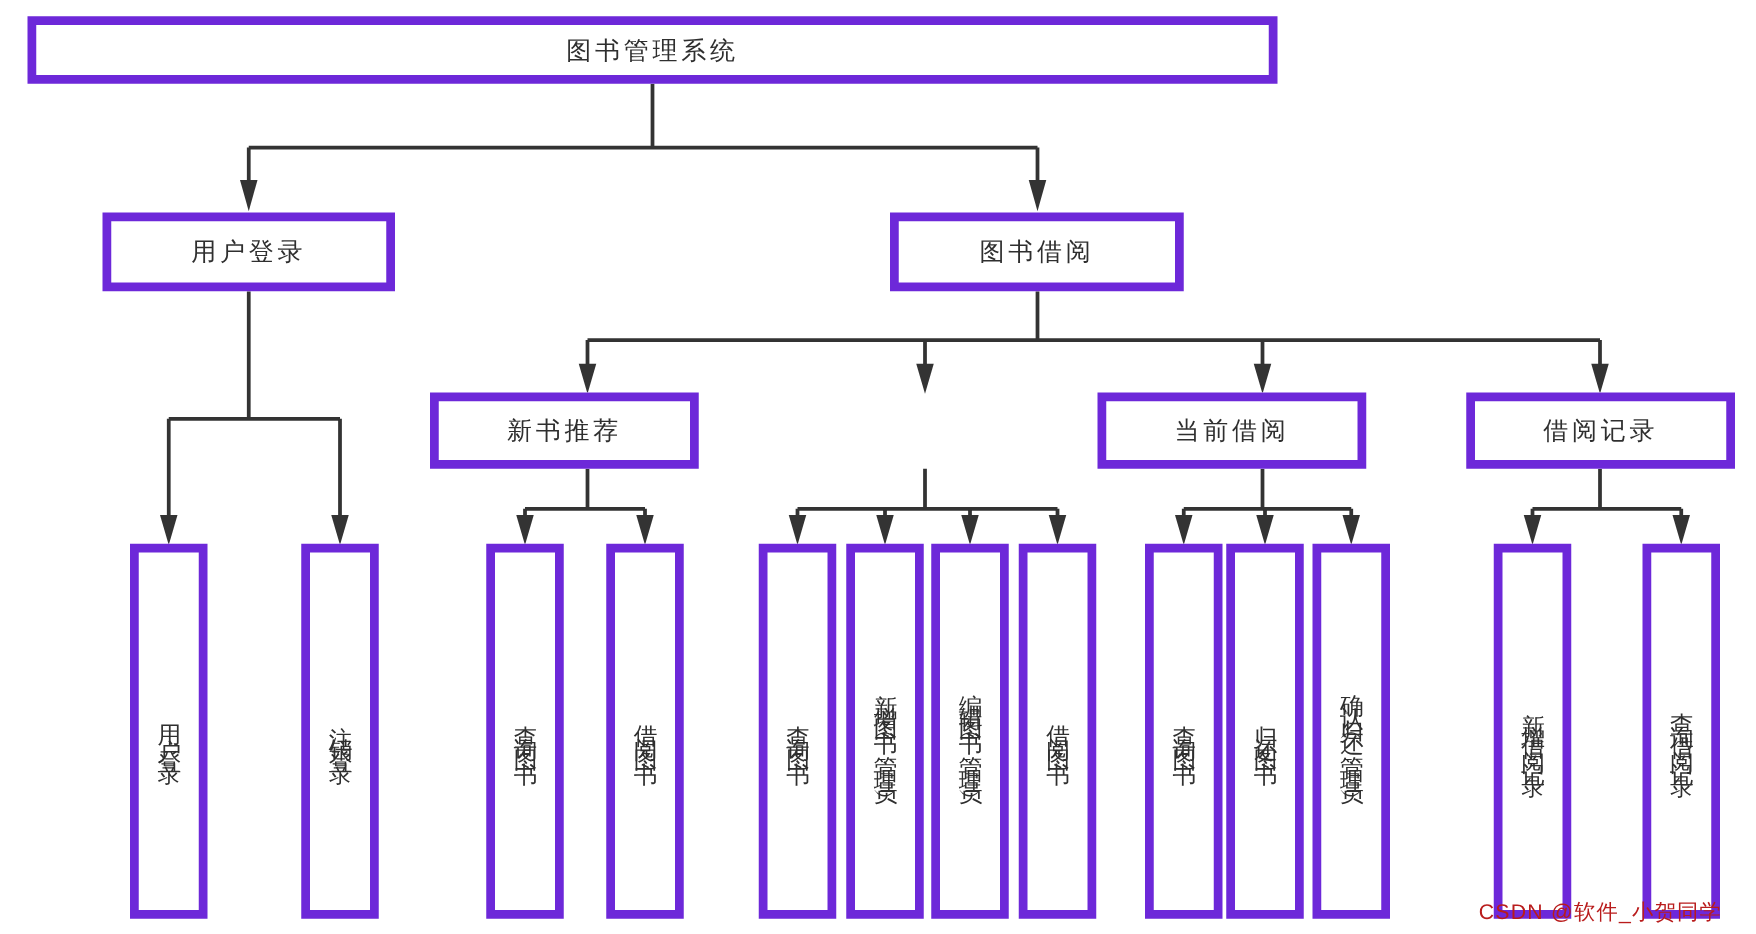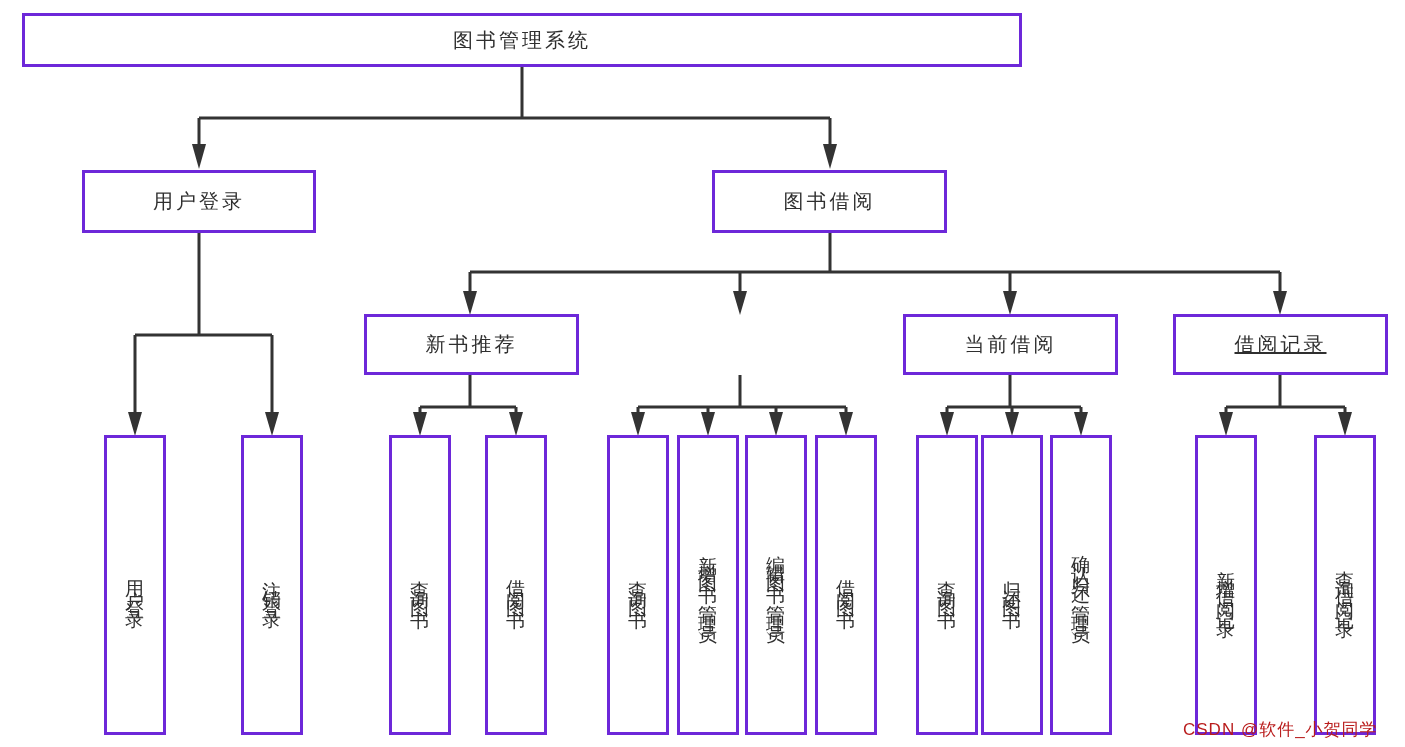--- a/index.html
+++ b/index.html
@@ -13,21 +13,21 @@
   }
   svg.wires {
     position: absolute;
     left: 0; top: 0;
     width: 1405px; height: 747px;
     z-index: 1;
   }
   .box {
     position: absolute;
     box-sizing: border-box;
-    border: 3px solid #6d28d9;
+    border: 7px solid #6d28d9;
     background: #ffffff;
     display: flex;
     align-items: center;
     justify-content: center;
     color: #2f2f2f;
     z-index: 2;
   }
   .h-label {
     font-size: 20px;
     letter-spacing: 3px;
@@ -38,24 +38,24 @@
     font-size: 19px;
     letter-spacing: 10px;
     line-height: 1;
     white-space: nowrap;
   }
   
   .root     { left: 22px;   top: 13px;  width: 1000px; height: 54px; }
   .lvl2-a   { left: 82px;   top: 170px; width: 234px;  height: 63px; }
   .lvl2-b   { left: 712px;  top: 170px; width: 235px;  height: 63px; }
   .lvl3     { top: 314px; width: 215px; height: 61px; }
-  .lvl3-a   { left: 364px; }
+  .lvl3-a   { left: 344px; }
   .lvl3-b   { left: 633px; }
-  .lvl3-c   { left: 903px; }
-  .lvl3-d   { left: 1173px; text-decoration: underline; }
+  .lvl3-c   { left: 878px; }
+  .lvl3-d   { left: 1173px; }
   .leaf     { top: 435px; width: 62px; height: 300px; }
   .leaf-1   { left: 104px; }
   .leaf-2   { left: 241px; }
   .leaf-3   { left: 389px; }
   .leaf-4   { left: 485px; }
   .leaf-5   { left: 607px; }
   .leaf-6   { left: 677px; }
   .leaf-7   { left: 745px; }
   .leaf-8   { left: 815px; }
   .leaf-9   { left: 916px; }

